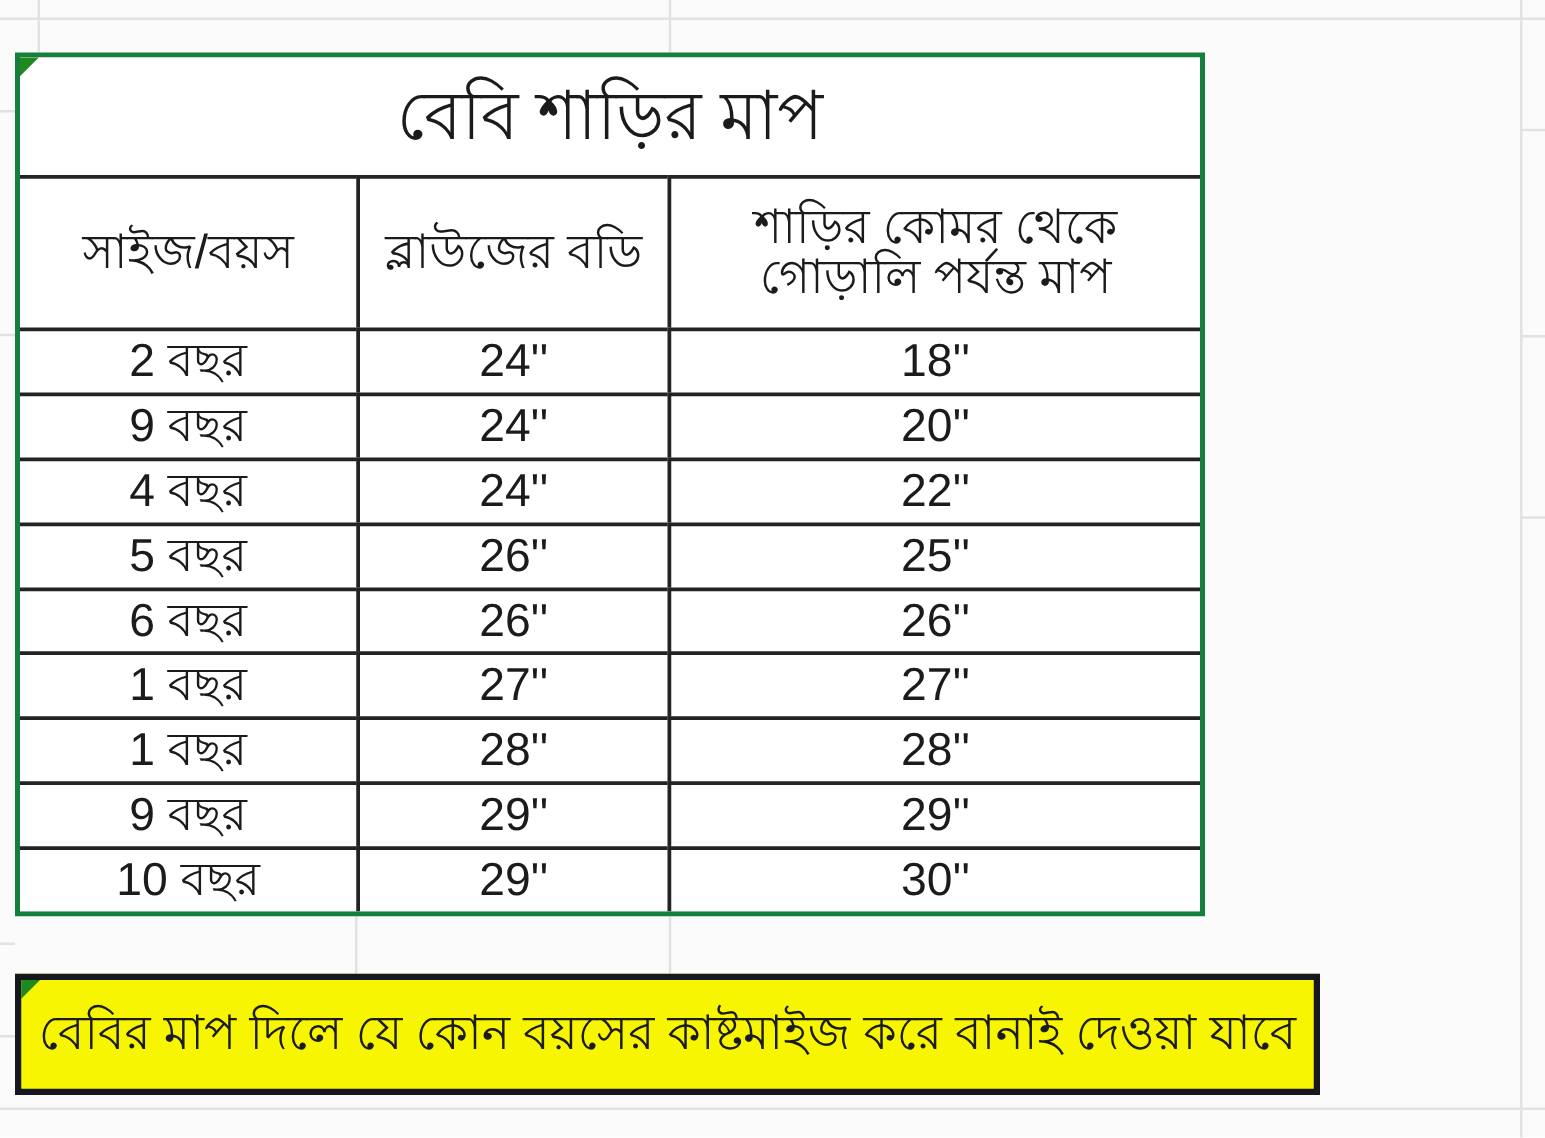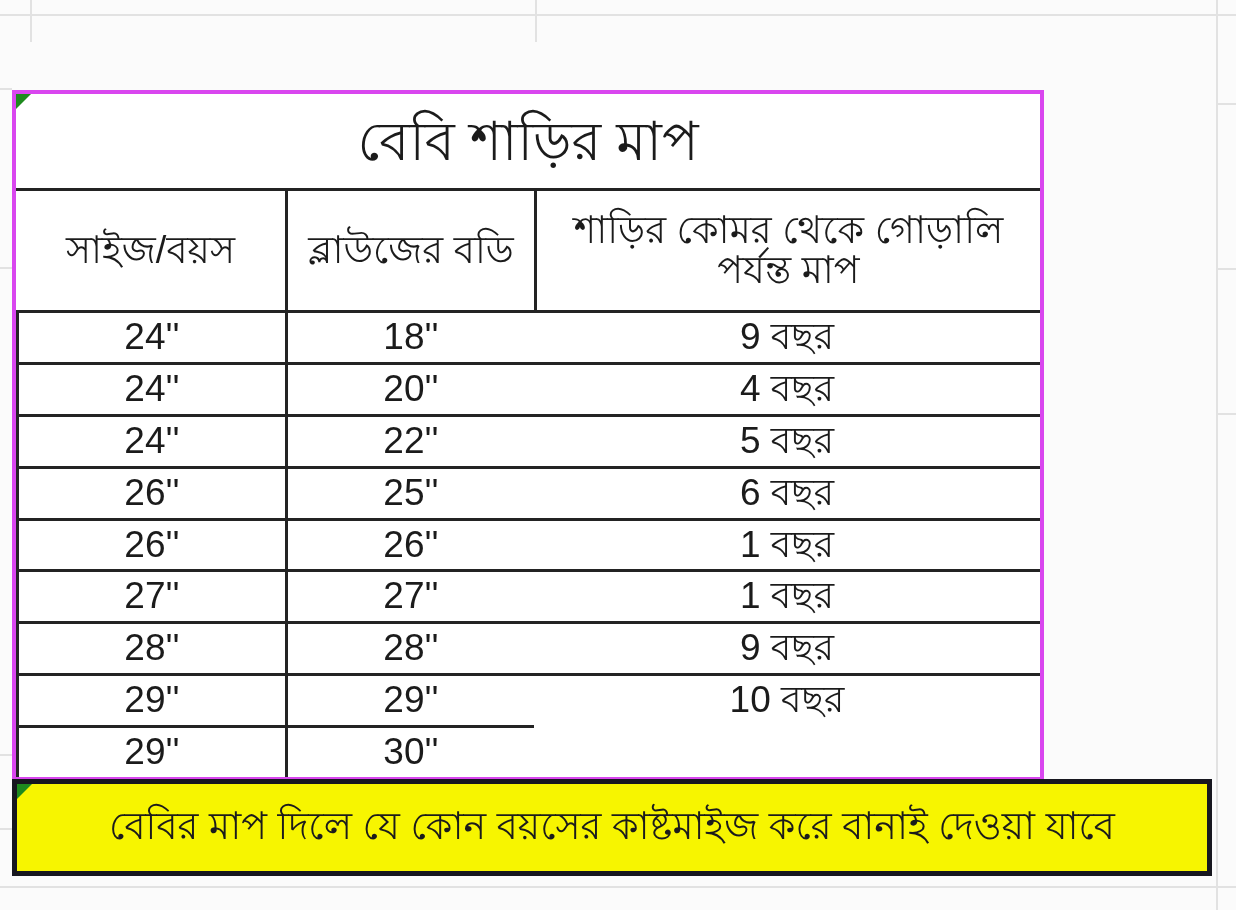--- a/index.html
+++ b/index.html
@@ -11,28 +11,27 @@
     color:#1b1b1b;
     overflow:hidden;
   }
   
   .gl{position:absolute;background:#e2e2e2;}
   .gl.h{height:2px;}
   .gl.v{width:2px;}
 
   
   .sheet-table{
-    position:absolute;left:12px;top:42px;width:1032px;height:691px;
+    position:absolute;left:12px;top:42px;width:952px;height:691px;
     background:#ffffff;
-    border:4px solid #d946ef;
+    border:4px solid #15803d;
     box-sizing:border-box;
     display:grid;
     grid-template-columns:269px 249px 1fr;
     grid-template-rows:94px 122px repeat(9,1fr);
-    margin-top:48px;
   }
   .cell{
     display:flex;align-items:center;justify-content:center;
     box-sizing:border-box;
     border-top:3px solid #232323;
     border-left:3px solid #232323;
     background:#ffffff;
     text-align:center;
     line-height:1.05;
   }
@@ -50,21 +49,21 @@
 
   
   .tri{
     position:absolute;width:0;height:0;
     border-top:15px solid #1e8a1e;
     border-right:15px solid transparent;
   }
 
   
   .banner{
-    position:absolute;left:12px;top:779px;width:1200px;height:97px;
+    position:absolute;left:12px;top:779px;width:1044px;height:97px;
     background:#f7f500;
     border:5px solid #17171f;
     box-sizing:border-box;
     display:flex;align-items:center;justify-content:center;
     font-size:38px;
   }
 </style>
 </head>
 <body>
 
@@ -93,20 +92,23 @@
   <div class="cell head-cell first-col">
     <span>সাইজ/বয়স</span>
   </div>
   <div class="cell head-cell">
     <span>ব্লাউজের বডি</span>
   </div>
   <div class="cell head-cell">
     <span>শাড়ির কোমর থেকে গোড়ালি পর্যন্ত মাপ</span>
   </div>
 
+  <div class="cell data-cell first-col">
+      <span>2 বছর</span>
+    </div>
   <div class="cell data-cell">
       <span>24''</span>
     </div>
   <div class="cell data-cell">
       <span>18''</span>
     </div>
 
   <div class="cell data-cell first-col">
       <span>9 বছর</span>
     </div>

